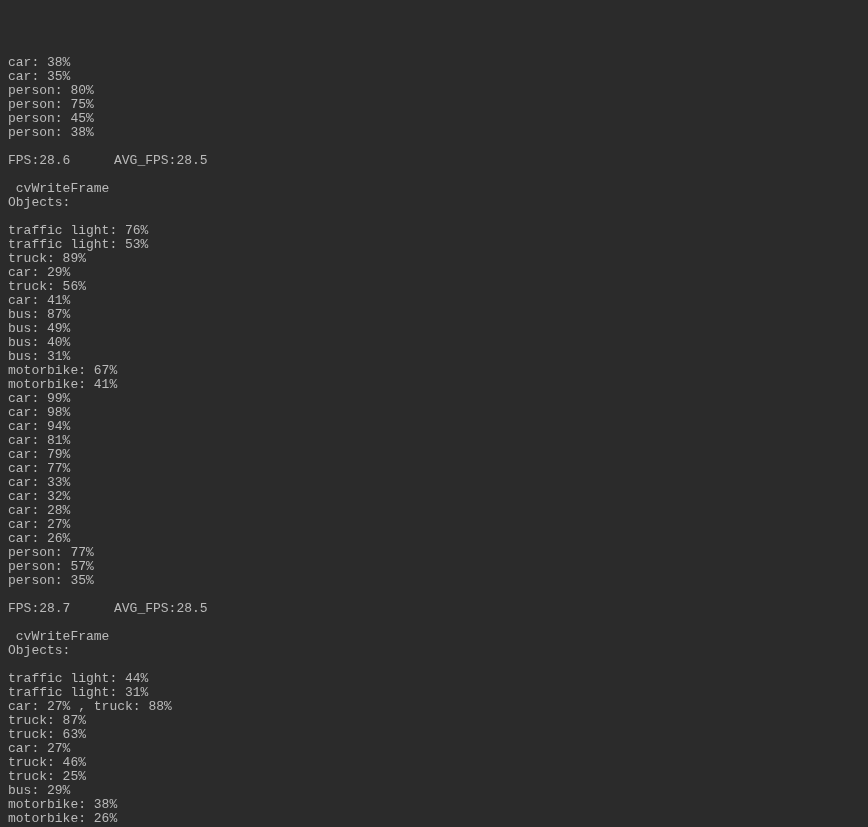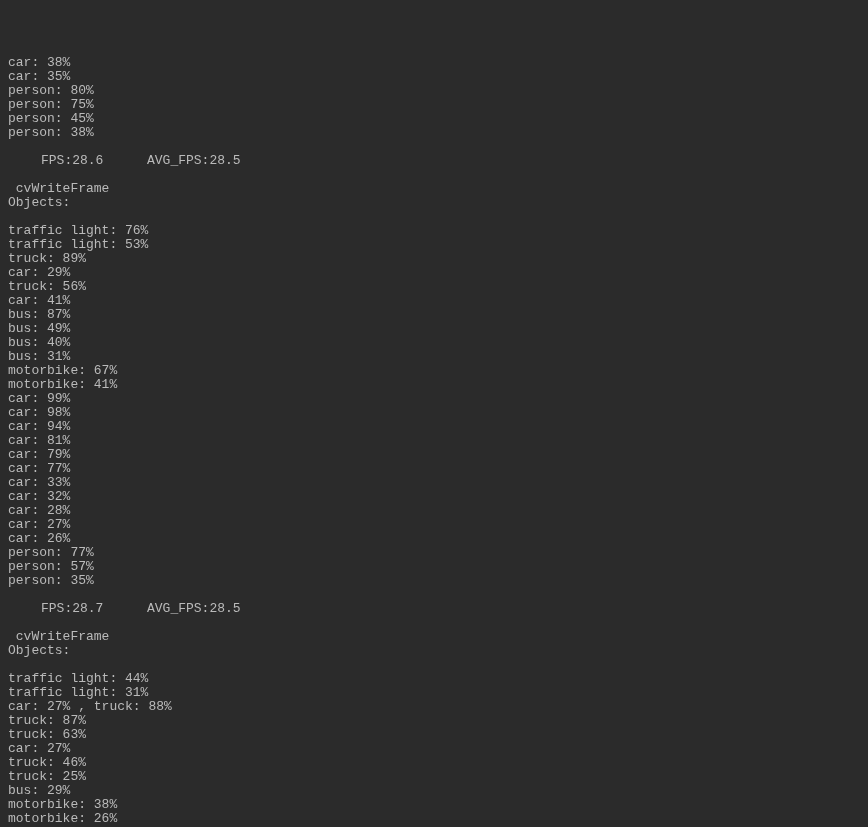--- a/index.html
+++ b/index.html
@@ -17,21 +17,20 @@
       width: 868px;
       height: 827px;
       overflow: hidden;
       white-space: pre;
     }
     .terminal-line {
       min-height: 14px;
     }
     .fps-line {
       display: flex;
-      margin-left: 33px;
     }
     .fps-block {
       display: inline-block;
       min-width: 106px;
     }
   </style>
 </head>
 <body>
 
 

